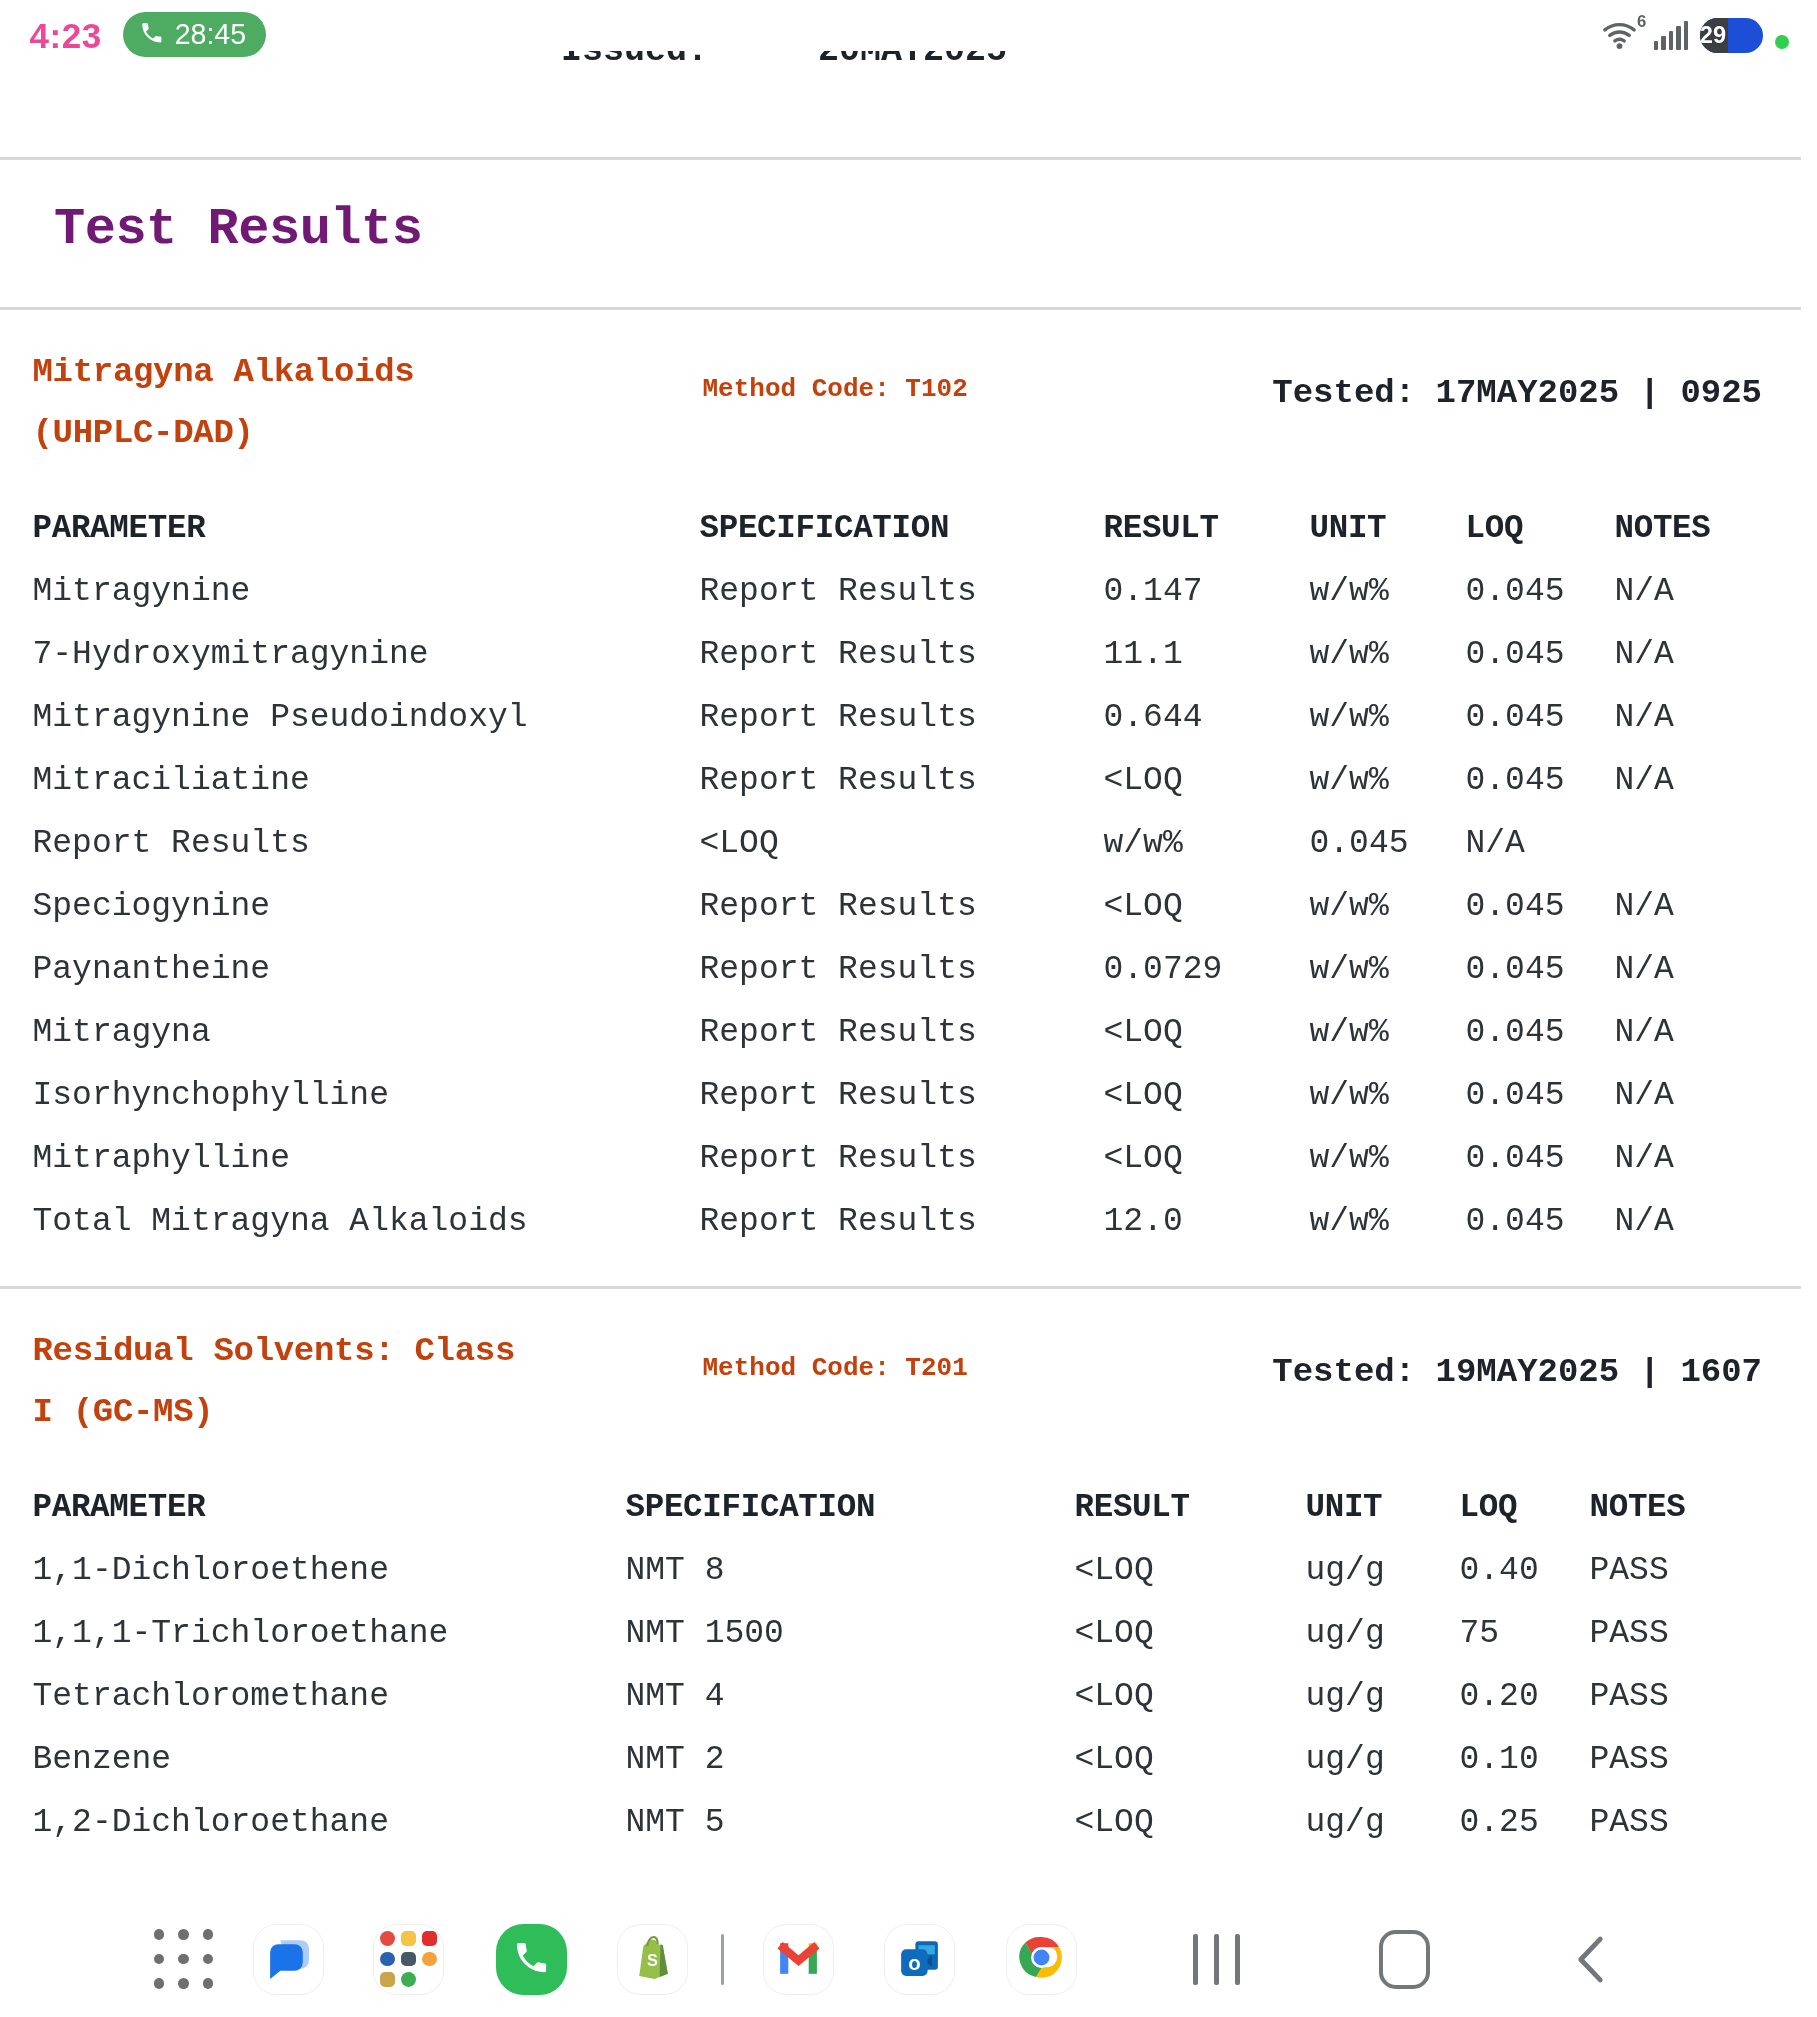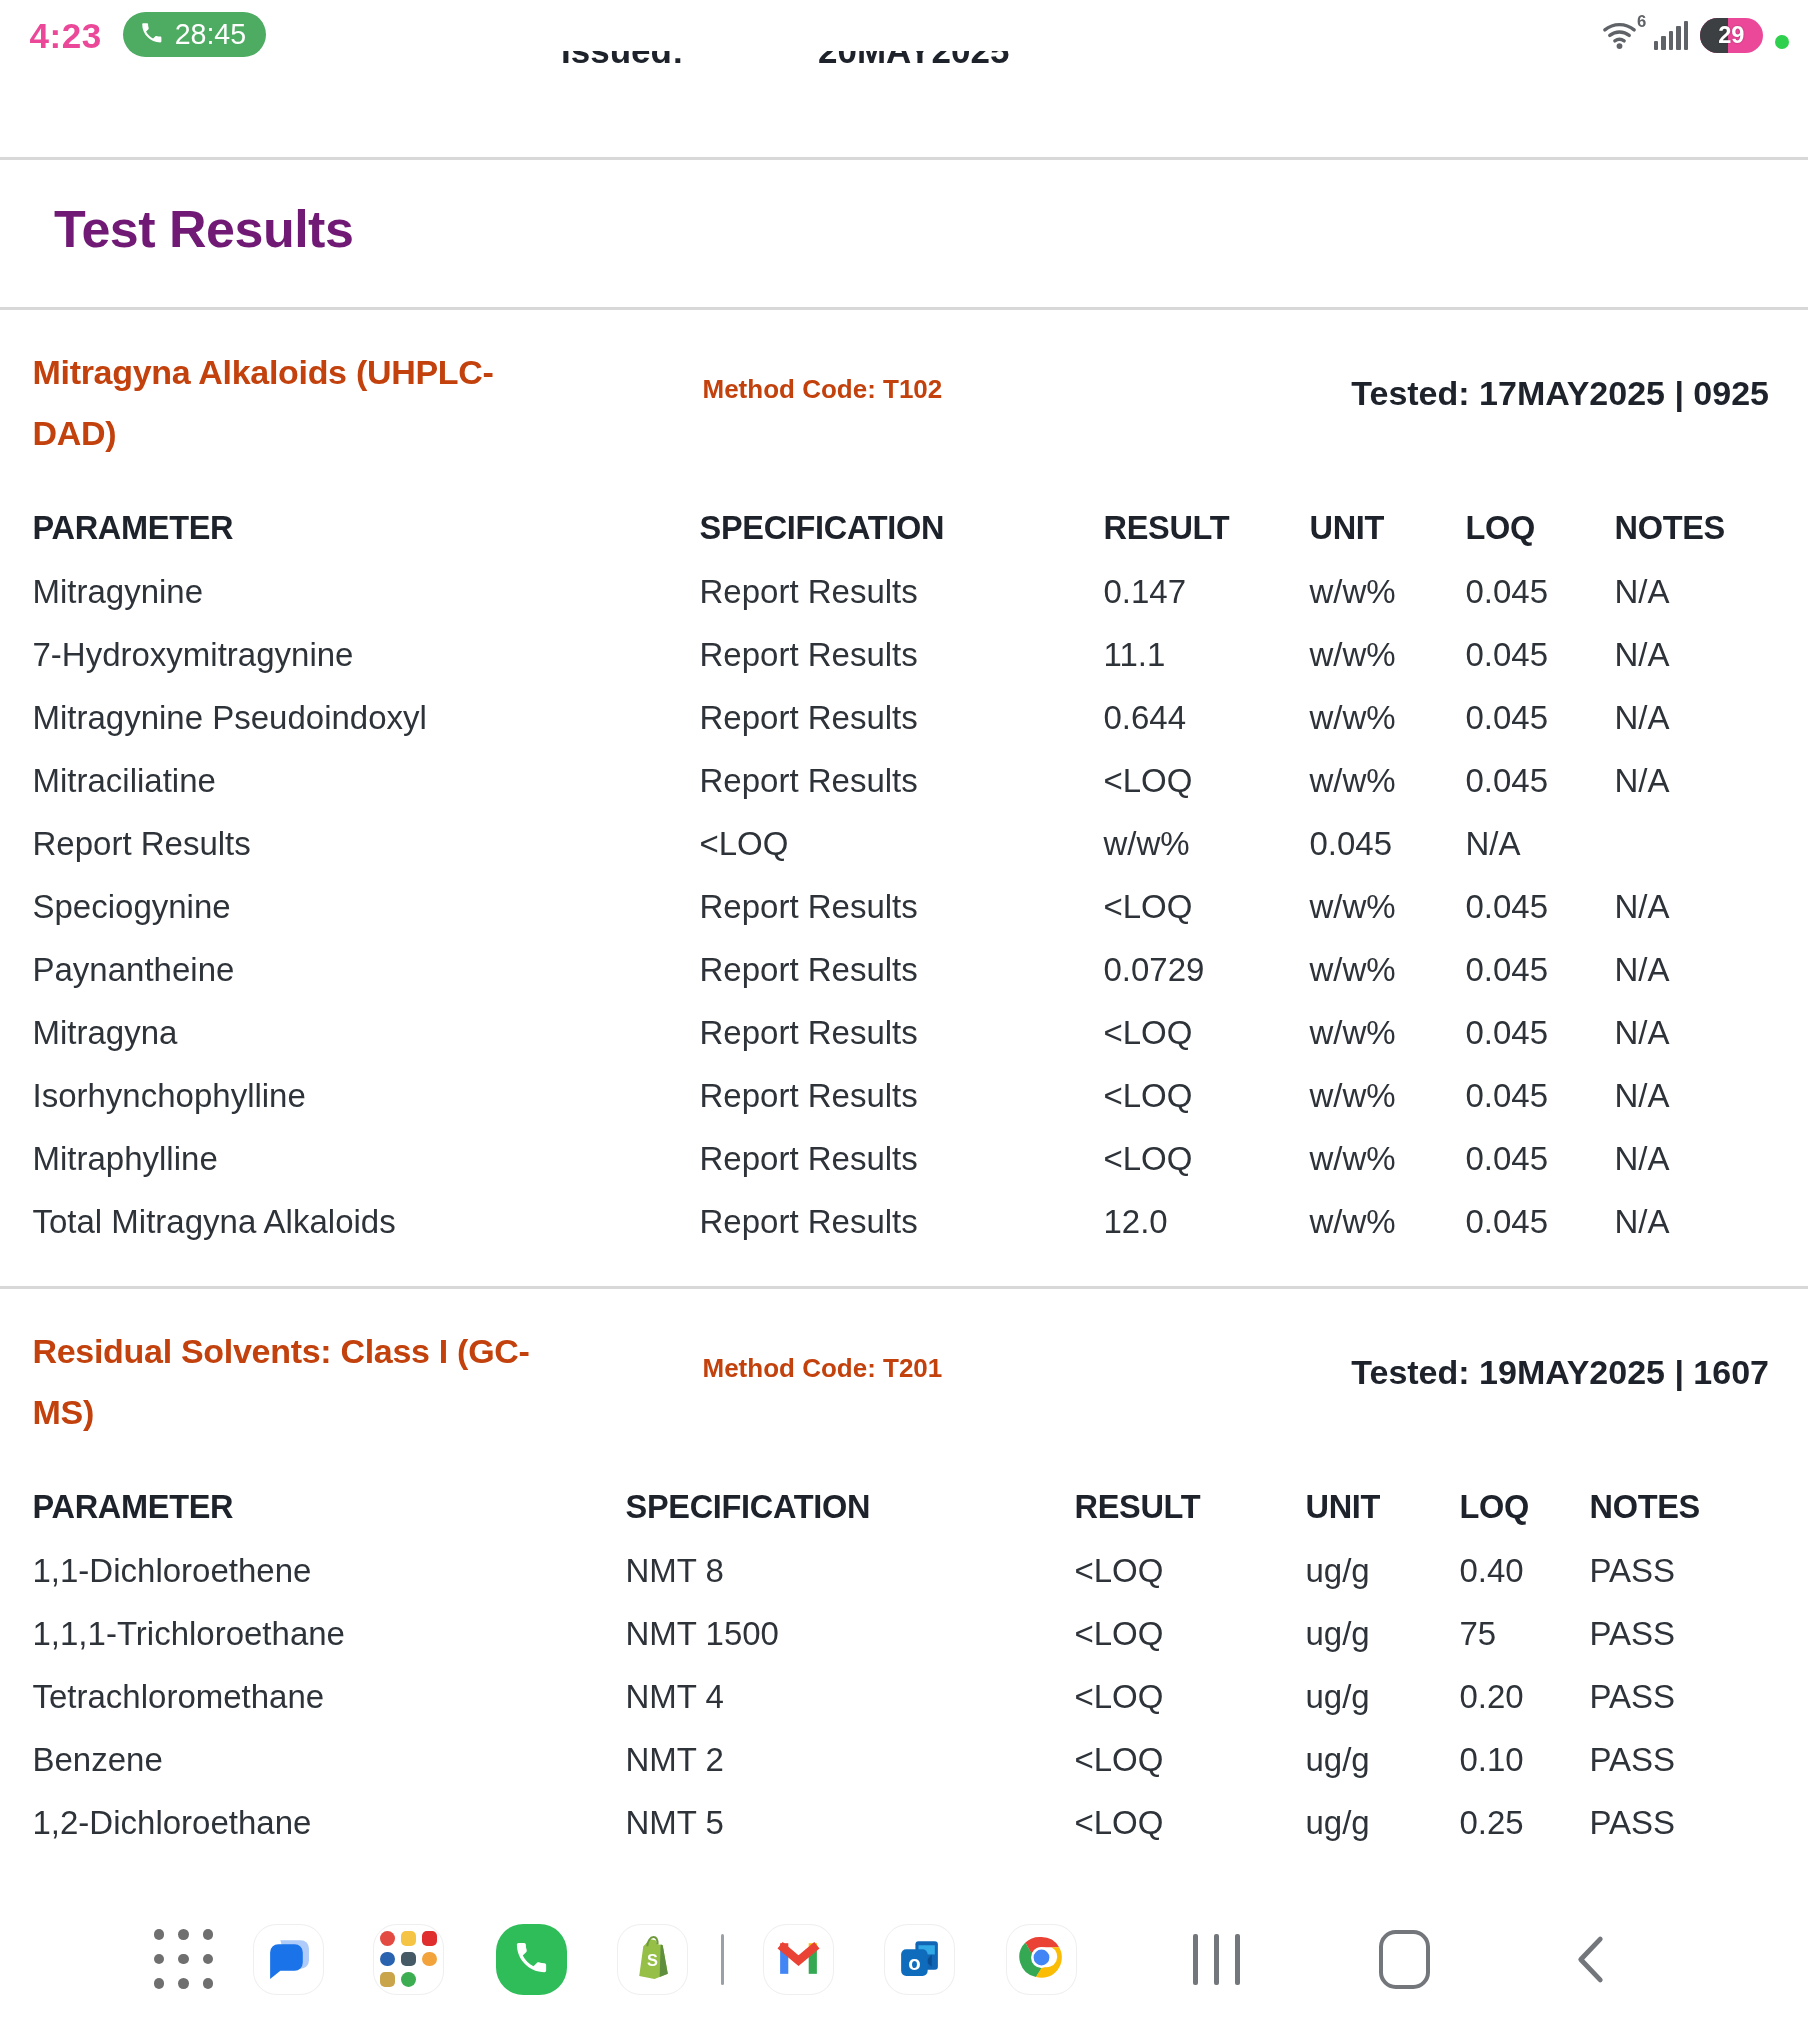--- a/index.html
+++ b/index.html
@@ -11,26 +11,26 @@
   .status-bar{position:absolute;top:0;left:0;right:0;height:69px;display:flex;align-items:flex-start;padding:11.8px 27.6px 0 29.6px;box-sizing:border-box;z-index:5;}
   .sb-time{font-size:35px;font-weight:600;color:#ec4899;margin-top:3.9px;letter-spacing:0.5px;}
   .call-pill{margin-left:21.7px;height:45px;border-radius:22.7px;background:#4dab62;display:flex;align-items:center;padding:0 19.7px 0 15.8px;gap:9.9px;text-align:center;}
   .call-pill svg{width:25.6px;height:25.6px;}
   .call-timer{color:#ffffff;font-size:28.6px;font-weight:500;}
   .sb-right{margin-left:auto;display:flex;align-items:center;gap:11.8px;margin-top:5.9px;}
   .wifi-wrap{position:relative;width:41px;height:35px;}
   .wifi-gen{position:absolute;top:-5.9px;right:-3.9px;font-size:16.7px;font-weight:700;color:#5f6368;}
   .sig-bars{display:flex;align-items:flex-end;gap:3px;height:29.6px;}
   .sig-bars i{display:block;width:4.4px;background:#5f6368;border-radius:1px;}
-  .battery{position:relative;width:63px;height:35px;border-radius:17.7px;background:#ec4899;overflow:hidden;display:flex;align-items:center;justify-content:center;}
+  .battery{position:relative;width:63px;height:35px;border-radius:17.7px;background:#1d4ed8;overflow:hidden;display:flex;align-items:center;}
   .battery .fill{position:absolute;left:0;top:0;bottom:0;width:45%;background:#3c4043;}
   .battery .pct{position:relative;color:#fff;font-size:23.6px;font-weight:700;text-shadow:0 0 2px rgba(0,0,0,.35);}
   .status-dot{width:14.8px;height:14.8px;border-radius:50%;background:#2fd04e;margin-top:13.8px;}
   
-  .doc{position:absolute;top:51px;left:0;right:9px;}
+  .doc{position:absolute;top:51px;left:0;right:16px;font-family:Liberation Mono, monospace;}
   .doc-top{position:relative;height:37px;overflow:hidden;}
   .issued-label,.issued-value{position:absolute;top:-19.7px;font-size:35px;font-weight:700;color:#1d222b;}
   .issued-label{left:561px;}
   .issued-value{left:818px;}
   .divider{height:3px;background:#d8d8d8;border:0;margin:0;}
   .divider.d1{margin-top:69px;}
   .title-block{padding:39px 0 47px 54px;}
   .page-title{font-size:52px;line-height:61px;font-weight:700;color:#701a75;letter-spacing:-0.5px;margin:0;}
   .section{padding:31.5px 39px 33px 32.5px;}
   .sec-head{position:relative;min-height:126px;}

